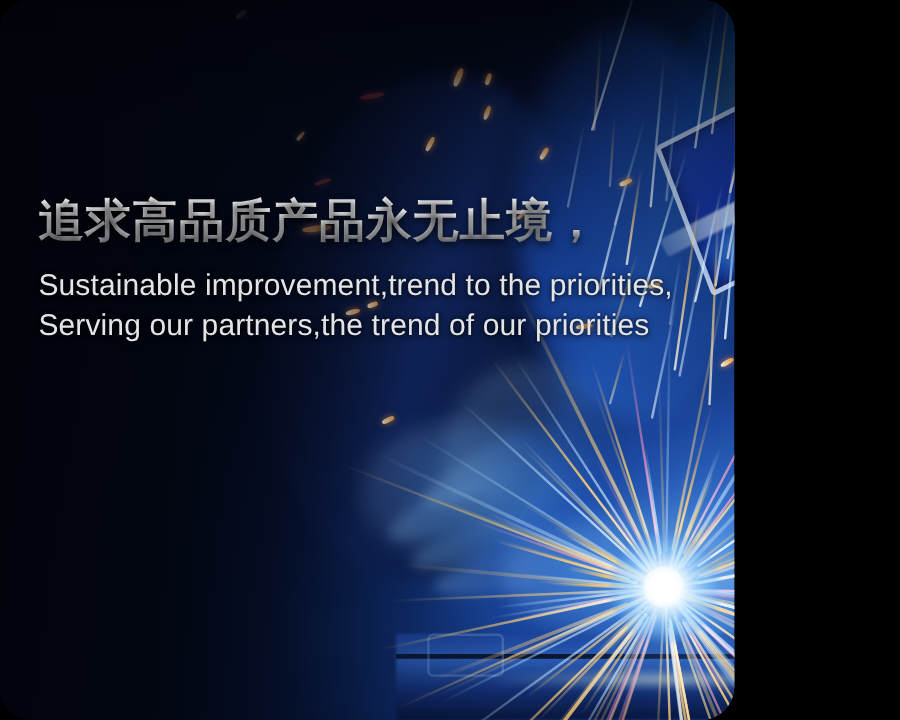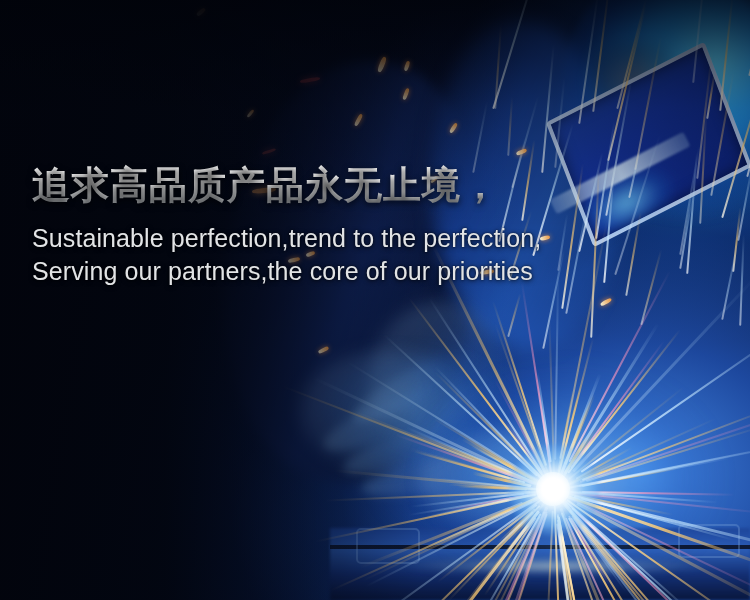--- a/index.html
+++ b/index.html
@@ -3,26 +3,27 @@
 <meta charset="utf-8">
 <title>Welding Banner</title>
 <style>
   html, body {
     margin: 0;
     padding: 0;
     background: #000;
   }
   #banner {
     position: relative;
-    width: 750px;
+    width: 612px;
     height: 600px;
     overflow: hidden;
     background: #03060f;
     font-family: "Liberation Sans", sans-serif;
     user-select: none;
+    border-radius: 28px;
   }
 
   
   .layer { position: absolute; pointer-events: none; }
 
   
   #bg-base {
     inset: 0;
     background:
       radial-gradient(ellipse 520px 420px at 640px 470px, rgba(70,140,235,0.95) 0%, rgba(36,88,190,0.75) 30%, rgba(14,40,105,0.35) 58%, rgba(4,10,30,0) 80%),
@@ -468,17 +469,17 @@
     </div>
 
   <div class="layer" id="arc-core"></div>
   <div class="layer" id="arc-core-hot"></div>
 
   <div class="layer" id="left-vignette"></div>
   <div class="layer" id="top-vignette"></div>
 
   <div id="copy">
     <div class="cn-line">追求高品质产品永无止境，</div>
-    <div class="en-line" id="en-1">Sustainable perfection,trend to the perfection,</div>
-    <div class="en-line">Serving our partners,the core of our priorities</div>
+    <div class="en-line" id="en-1">Sustainable improvement,trend to the priorities,</div>
+    <div class="en-line">Serving our partners,the trend of our priorities</div>
   </div>
 
 </div>
 
 </body></html>

